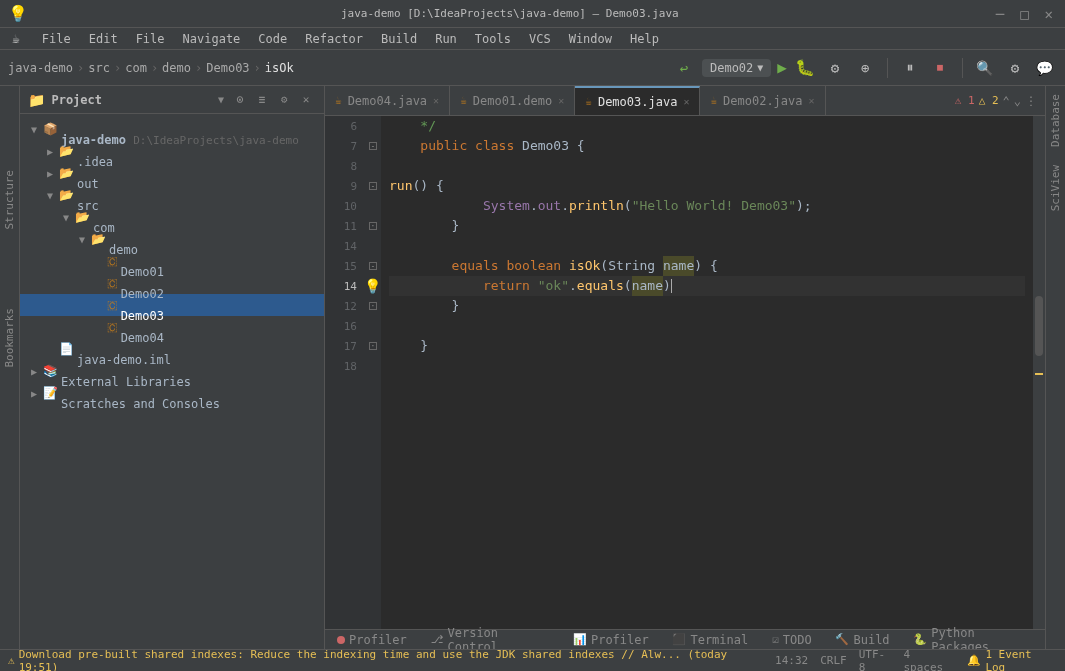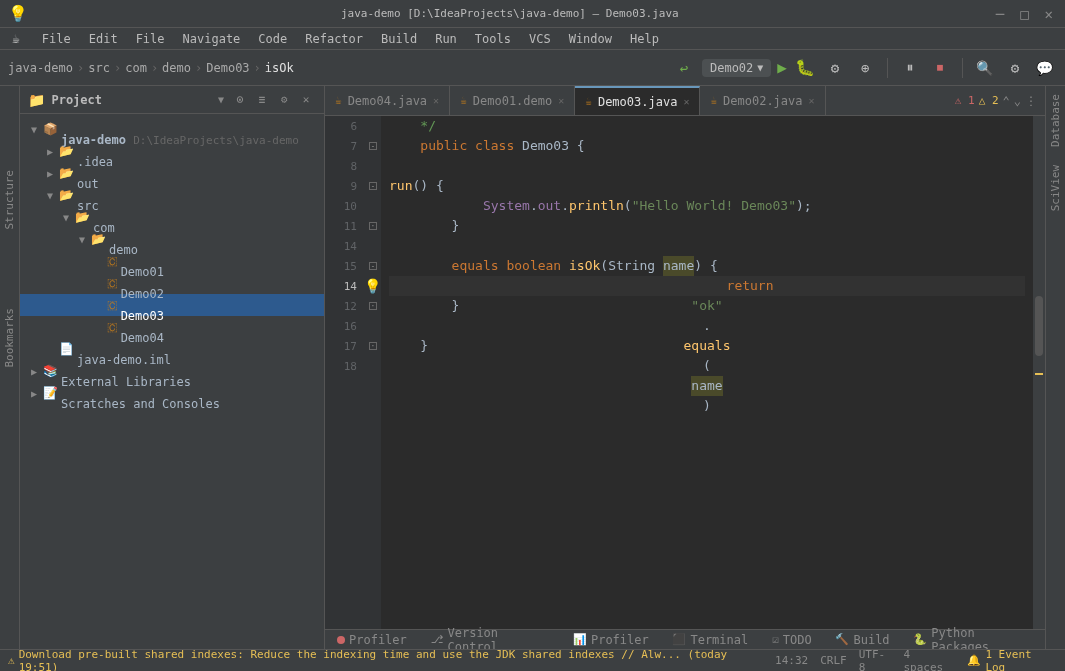--- a/index.html
+++ b/index.html
@@ -293,21 +293,20 @@
     .code-line {
       height: 20px;
       display: flex;
       align-items: center;
       font-size: 13px;
       white-space: pre;
       line-height: 20px;
     }
     .code-line.current-line {
       background: #323232;
-      flex-direction: column;
     }
 
     
     .kw { color: #cc7832; } 
     .cls { color: #a9b7c6; } 
     .cls2 { color: #ffc66d; } 
     .str { color: #6a8759; } 
     .cm { color: #629755; }
     .sys { color: #9876aa; } 
     .meth { color: #ffc66d; }

